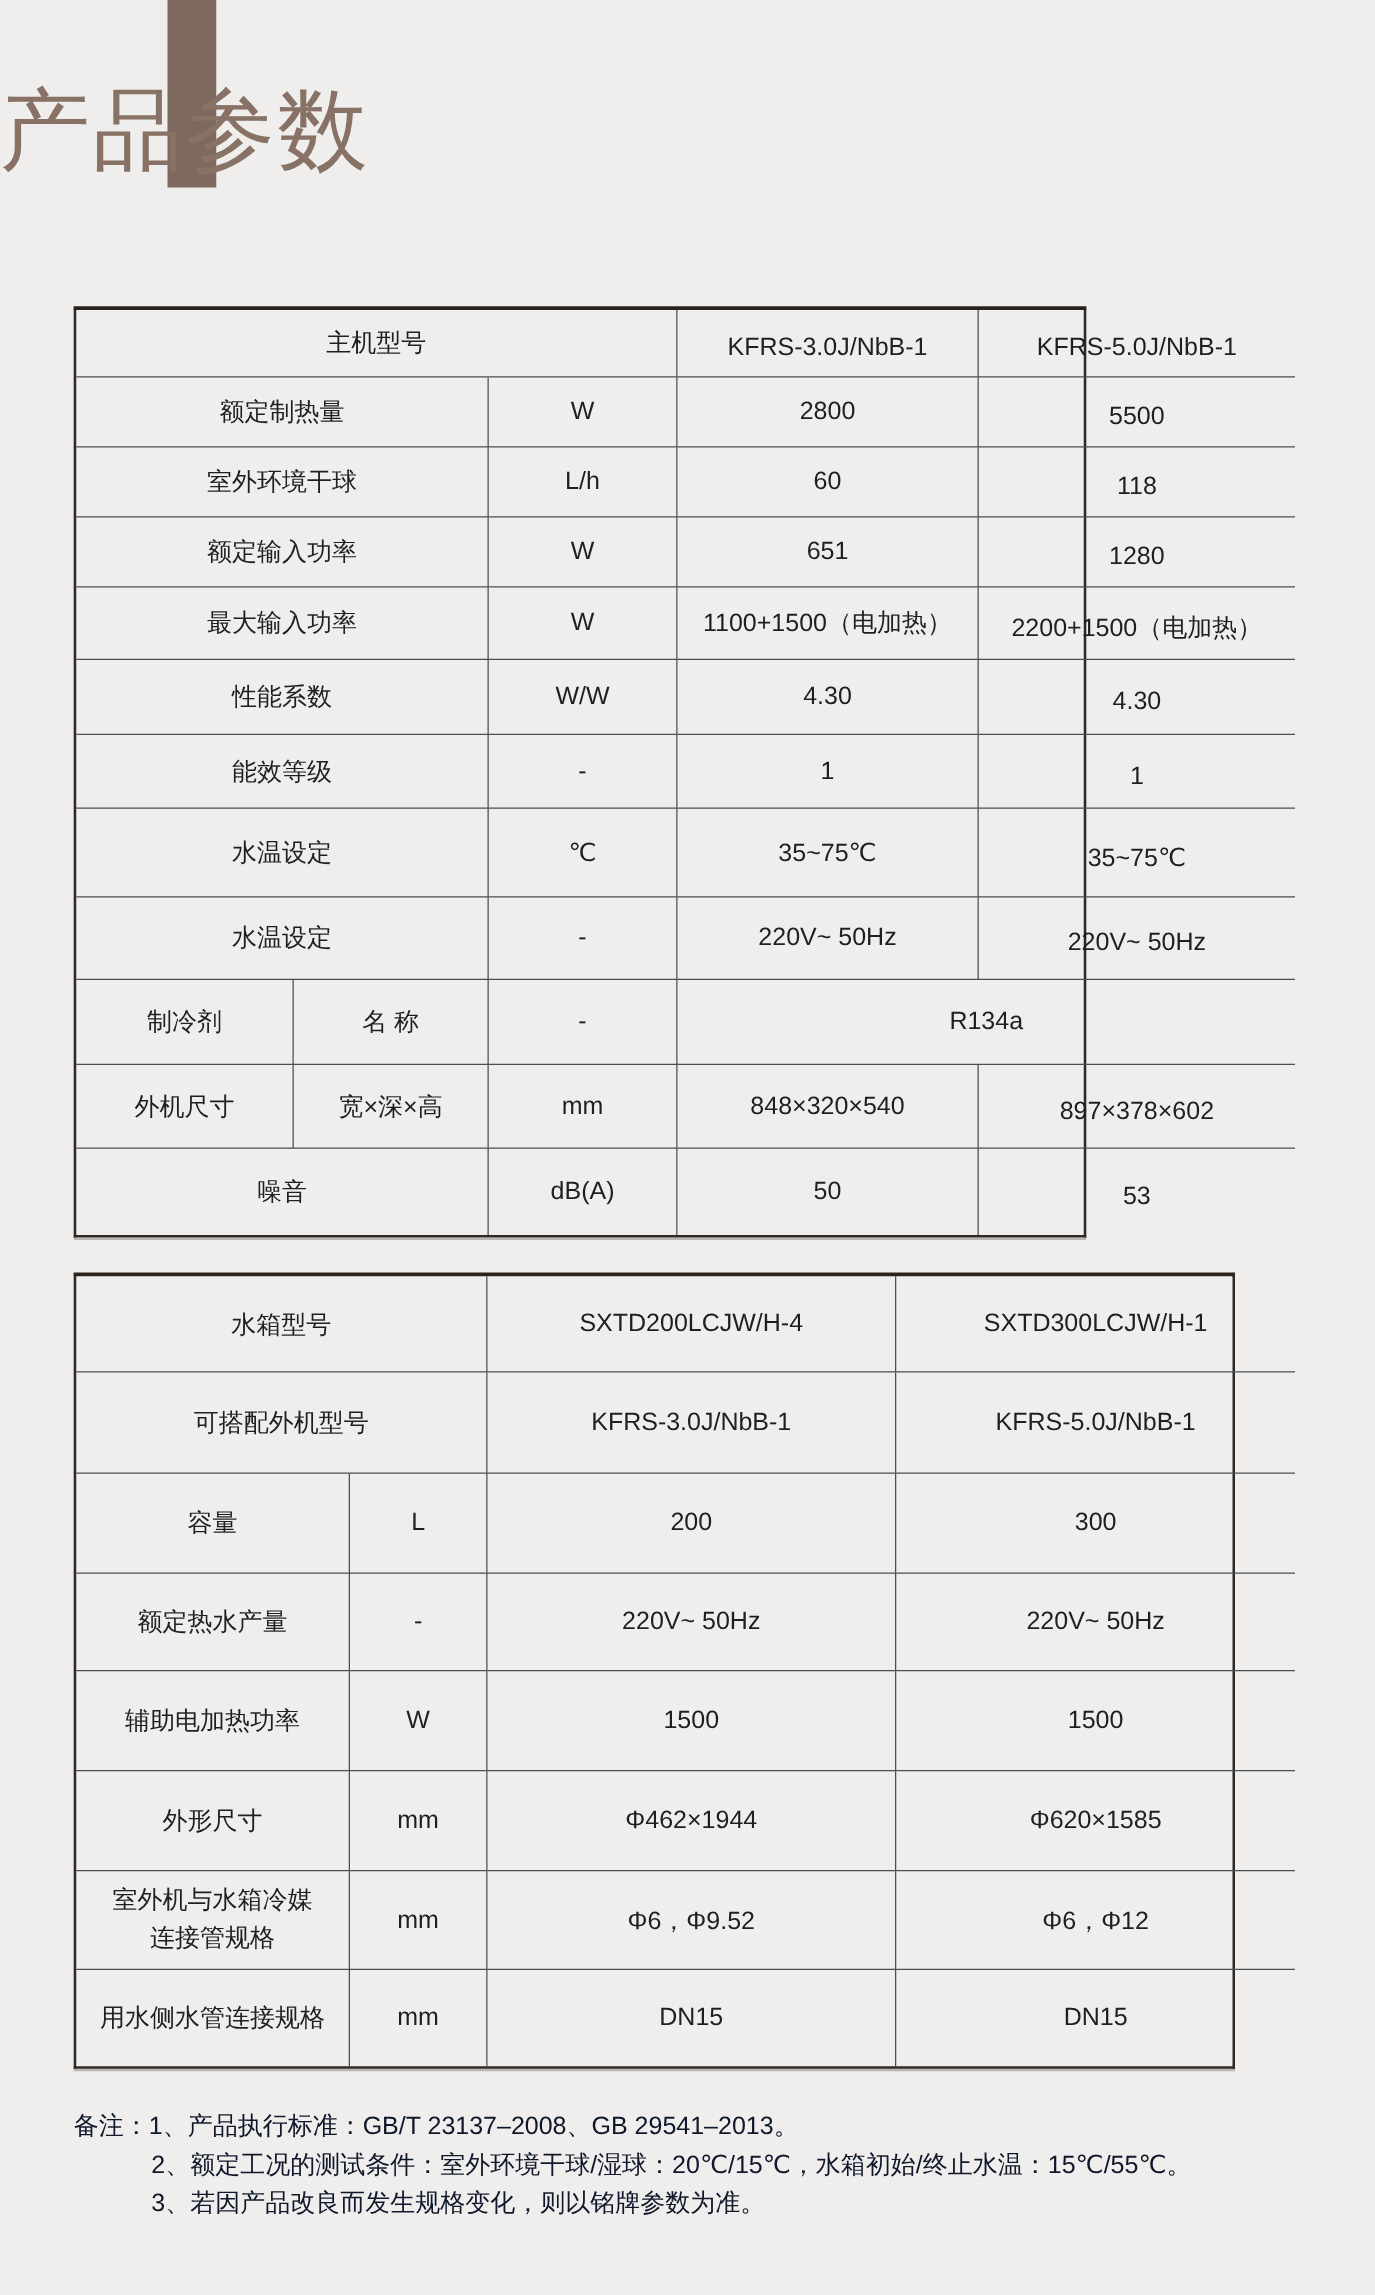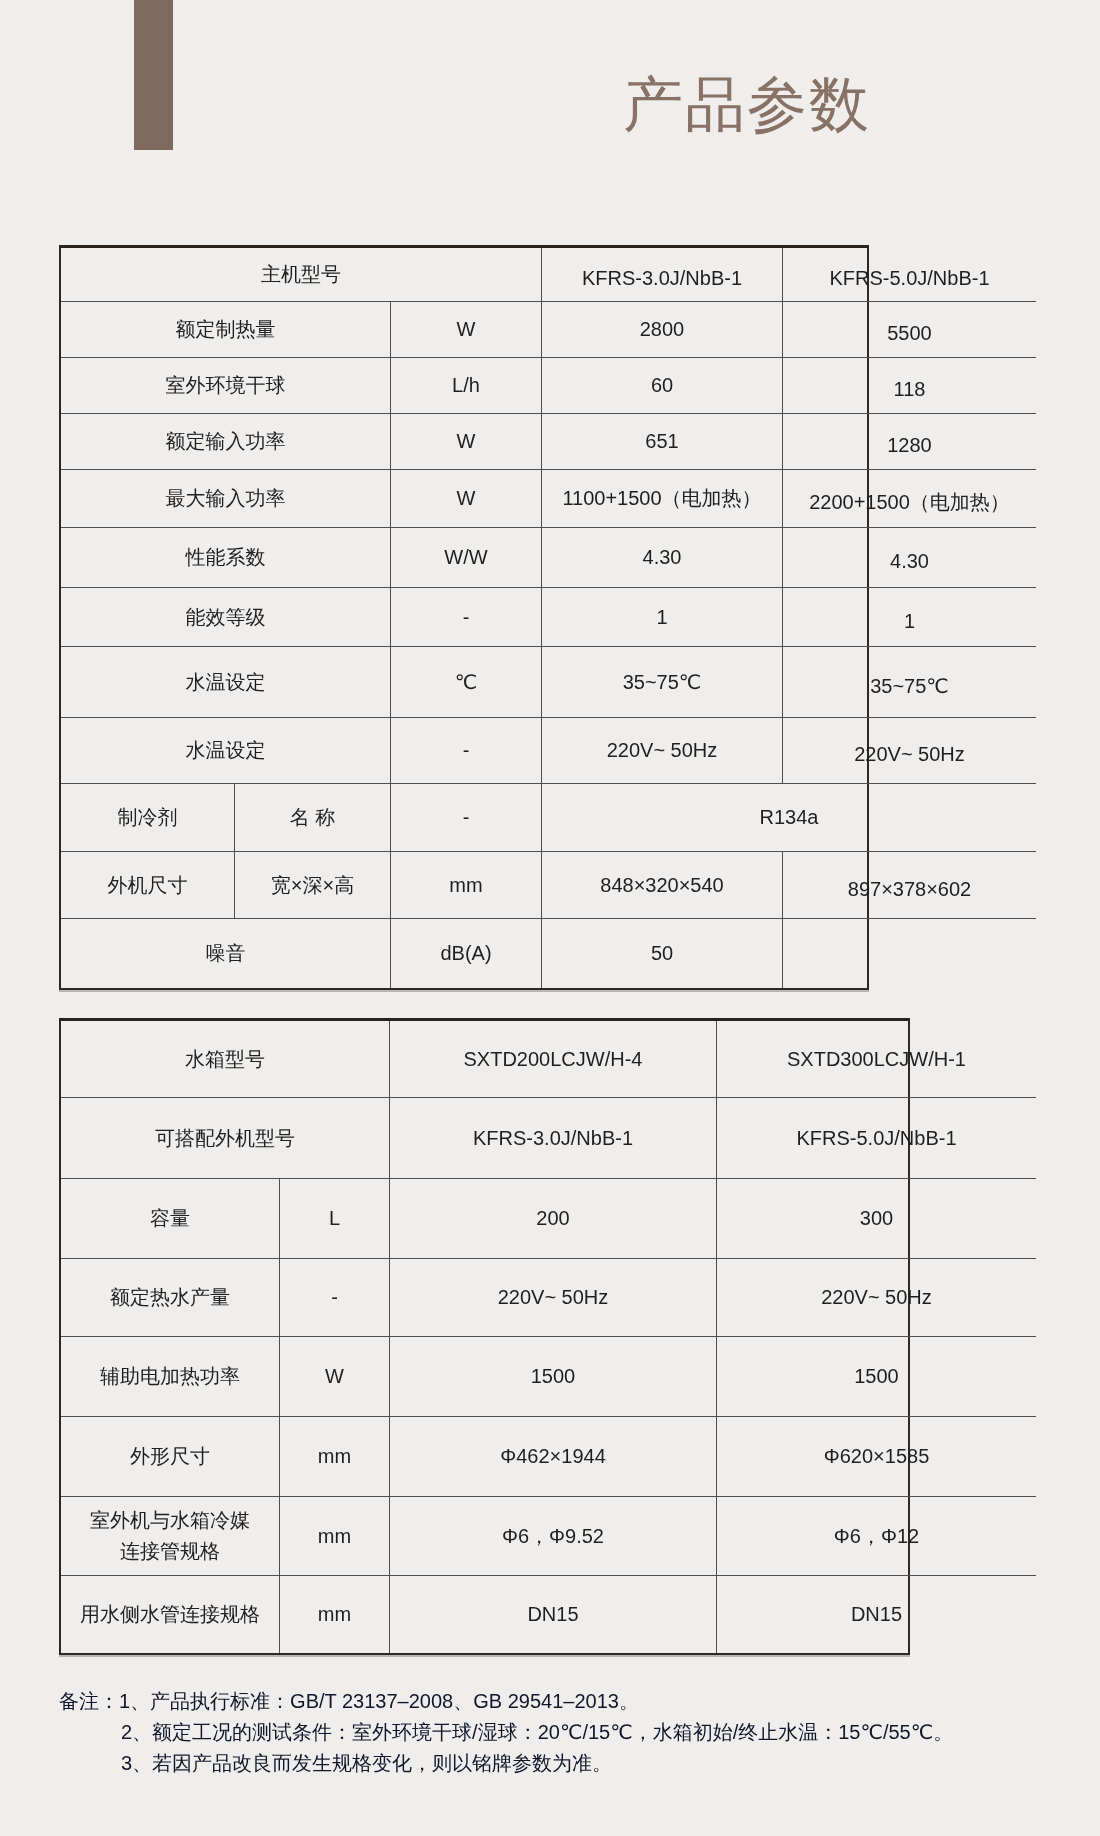--- a/index.html
+++ b/index.html
@@ -8,36 +8,36 @@
     background:#efeeed;
     font-family:"Liberation Sans","DejaVu Sans",sans-serif;
     color:#1f1f1f;
   }
   .accent-bar{
     position:absolute;left:134px;top:0;width:39px;height:150px;
     background:#7d695d;
   }
   .page-title{
     position:absolute;left:0;top:58px;width:871px;
-    text-align:right;font-size:60px;line-height:94px;
+    text-align:left;font-size:72px;line-height:94px;
     font-weight:200;letter-spacing:2px;color:#877265;
   }
   .tbl{
     position:absolute;display:grid;
     border:2px solid #2c2926;border-top:3px solid #2a231d;
     box-shadow:0 2px 0 rgba(120,112,105,.45);
     background:transparent;
   }
   #table1{
     left:59px;top:245px;width:810px;box-sizing:border-box;
     grid-template-columns:174px 156px 151px 241px 253px;
     grid-template-rows:54px 56px 56px 56px 58px 60px 59px 71px 66px 68px 67px 69px;
   }
   #table2{
-    left:59px;top:1018px;width:851px;box-sizing:border-box;
+    left:59px;top:1018px;width:929px;box-sizing:border-box;
     grid-template-columns:219px 110px 327px 319px;
     grid-template-rows:77px 81px 80px 78px 80px 80px 79px 77px;
   }
   .c{
     display:flex;align-items:center;justify-content:center;
     border-right:1px solid #4e4e4e;border-bottom:1px solid #4e4e4e;
     font-size:20px;text-align:center;padding:0 6px;box-sizing:border-box;
     color:#1f1f1f;
   }
   .s2{grid-column:span 2;}
@@ -114,20 +114,21 @@
 
   <div class="c">外机尺寸</div>
   <div class="c">宽×深×高</div>
   <div class="c">mm</div>
   <div class="c">848×320×540</div>
   <div class="c nr off">897×378×602</div>
 
   <div class="c s2 nb">噪音</div>
   <div class="c nb">dB(A)</div>
   <div class="c nb">50</div>
+  <div class="c nr nb off">53</div>
 </div>
 
 <div class="tbl" id="table2">
 
   <div class="c s2">水箱型号</div>
   <div class="c">SXTD200LCJW/H-4</div>
   <div class="c nr">SXTD300LCJW/H-1</div>
 
   <div class="c s2">可搭配外机型号</div>
   <div class="c">KFRS-3.0J/NbB-1</div>

